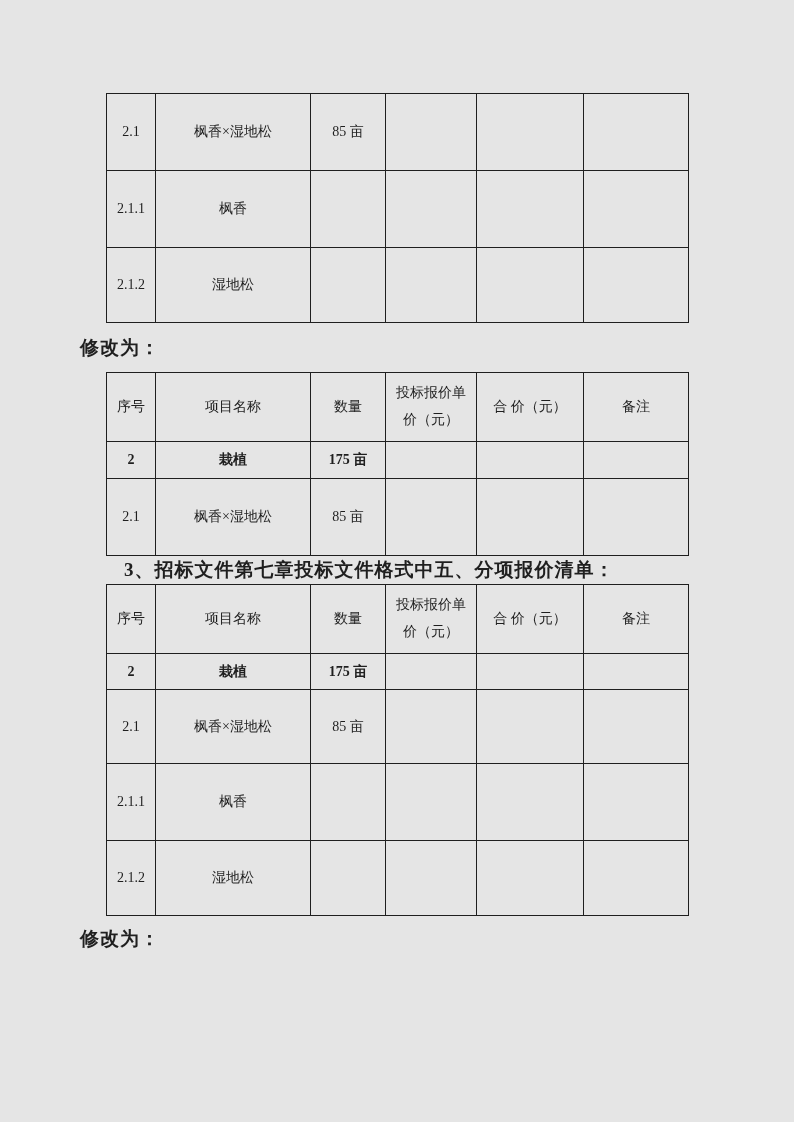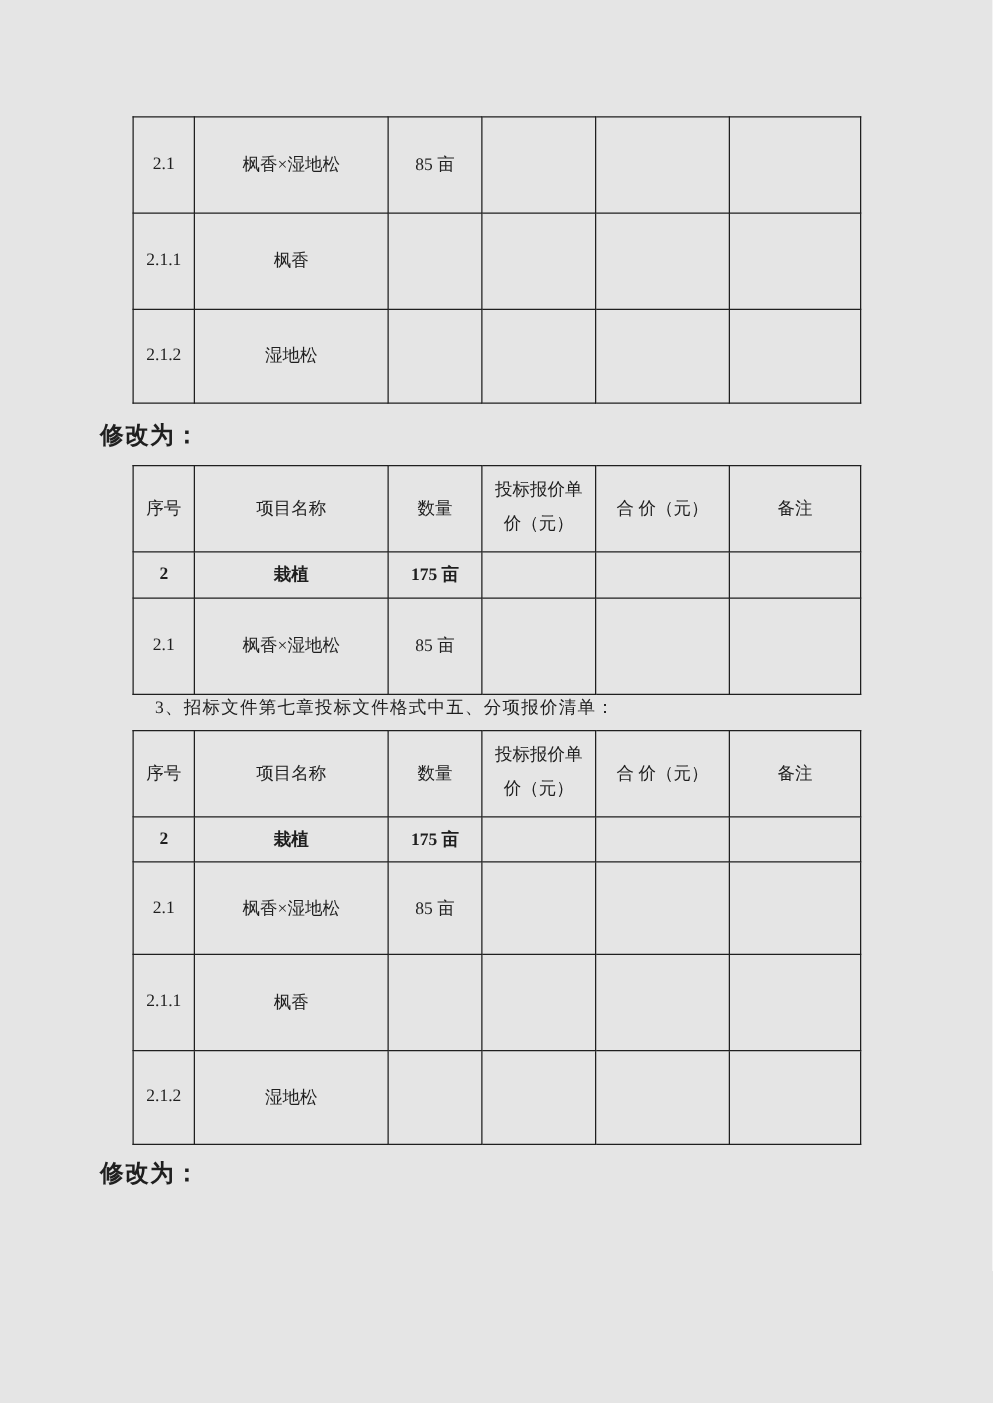--- a/index.html
+++ b/index.html
@@ -52,22 +52,22 @@
     font-size: 19px;
     font-weight: bold;
     letter-spacing: 1px;
   }
   .modify-1 { top: 335px; }
   .modify-2 { top: 926px; }
   .section-heading {
     position: absolute;
     left: 124px;
     top: 557px;
-    font-size: 14px;
-    font-weight: normal;
+    font-size: 19px;
+    font-weight: bold;
     letter-spacing: 1px;
     white-space: nowrap;
   }
 </style>
 </head>
 <body>
 
 <div class="page">
 
   <table class="doc-table t1">

